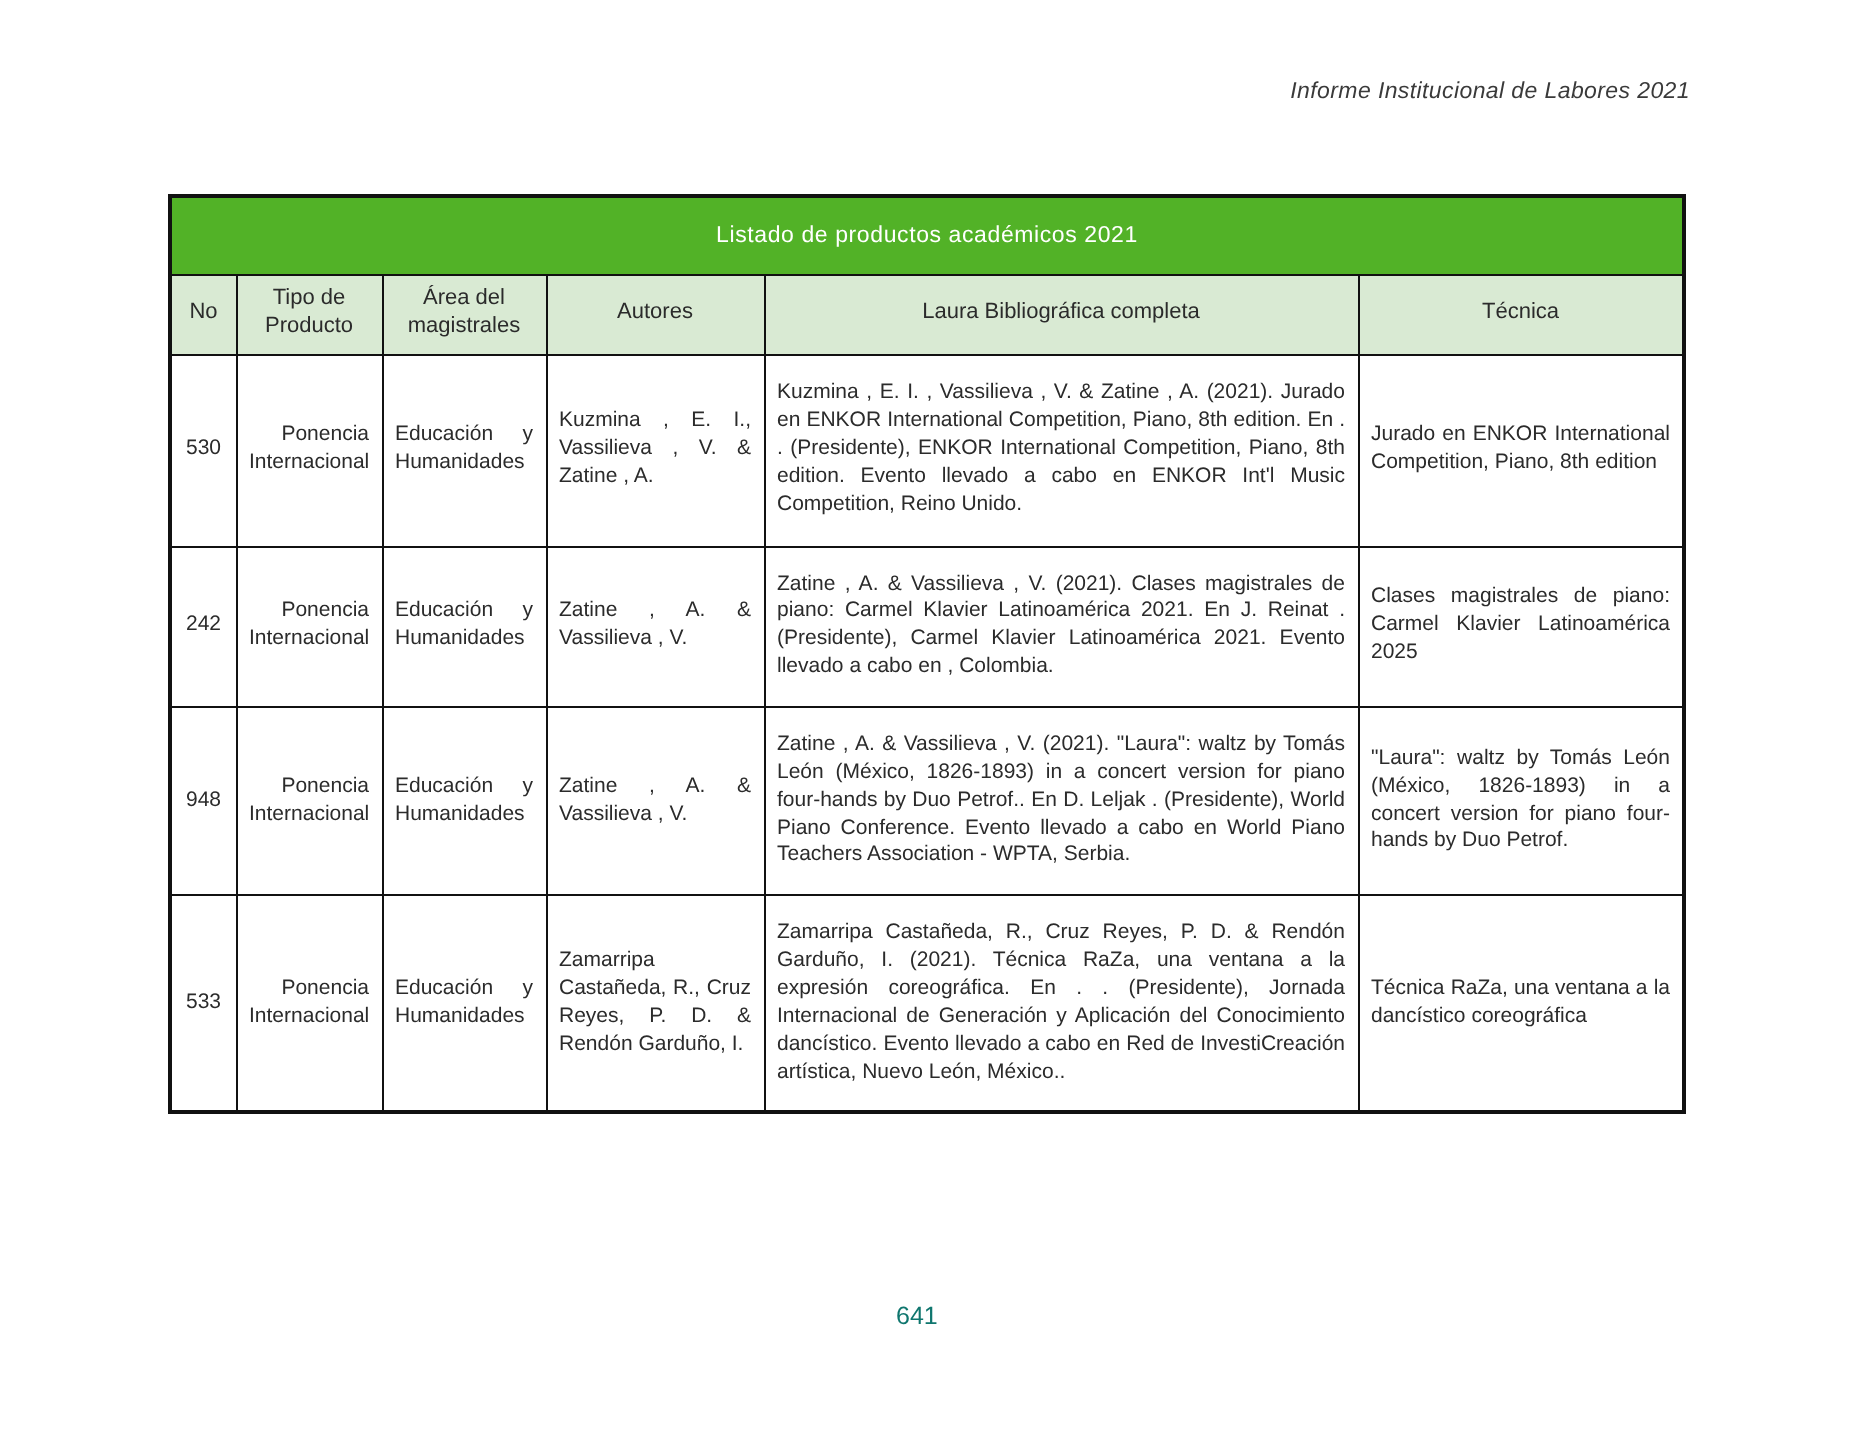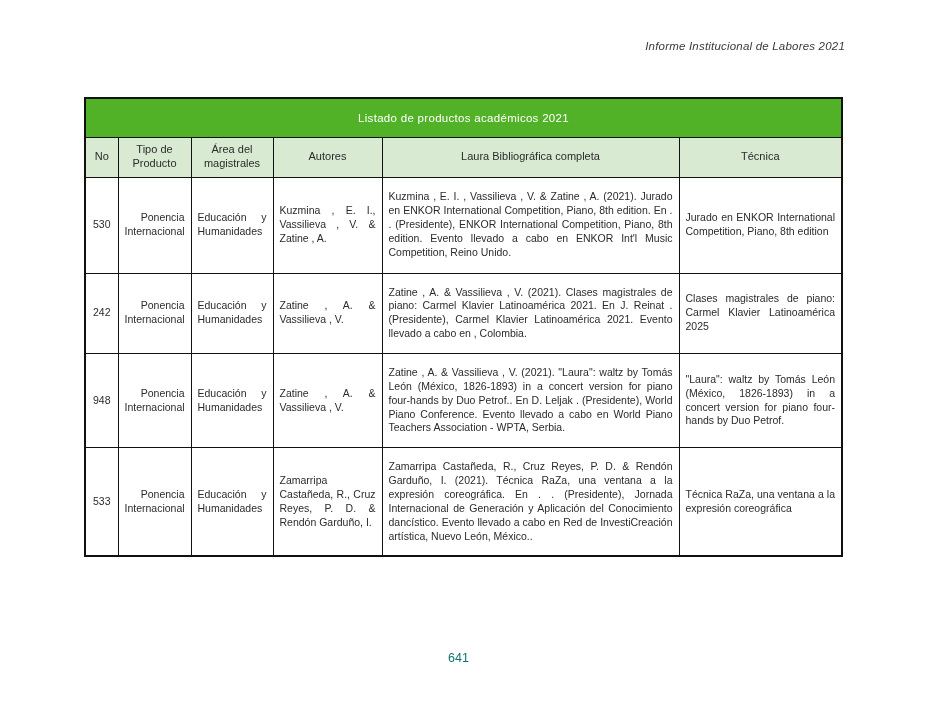--- a/index.html
+++ b/index.html
@@ -132,18 +132,18 @@
       <td class="c-ficha">Zatine , A. &amp; Vassilieva , V. (2021). "Laura": waltz by Tomás León (México, 1826-1893) in a concert version for piano four-hands by Duo Petrof.. En D. Leljak . (Presidente), World Piano Conference. Evento llevado a cabo en World Piano Teachers Association - WPTA, Serbia.</td>
       <td class="c-titulo">"Laura": waltz by Tomás León (México, 1826-1893) in a concert version for piano four-hands by Duo Petrof.</td>
     </tr>
 
     <tr class="data-row r533">
       <td class="c-no">533</td>
       <td class="c-tipo">Ponencia Internacional</td>
       <td class="c-area">Educación y Humanidades</td>
       <td class="c-autores">Zamarripa Castañeda, R., Cruz Reyes, P. D. &amp; Rendón Garduño, I.</td>
       <td class="c-ficha">Zamarripa Castañeda, R., Cruz Reyes, P. D. &amp; Rendón Garduño, I. (2021). Técnica RaZa, una ventana a la expresión coreográfica. En . . (Presidente), Jornada Internacional de Generación y Aplicación del Conocimiento dancístico. Evento llevado a cabo en Red de InvestiCreación artística, Nuevo León, México..</td>
-      <td class="c-titulo">Técnica RaZa, una ventana a la expresión coreográfica</td>
+      <td class="c-titulo">Técnica RaZa, una ventana a la dancístico coreográfica</td>
     </tr>
   </tbody>
 </table>
 
 <div class="page-number">641</div>
 
 </body></html>

